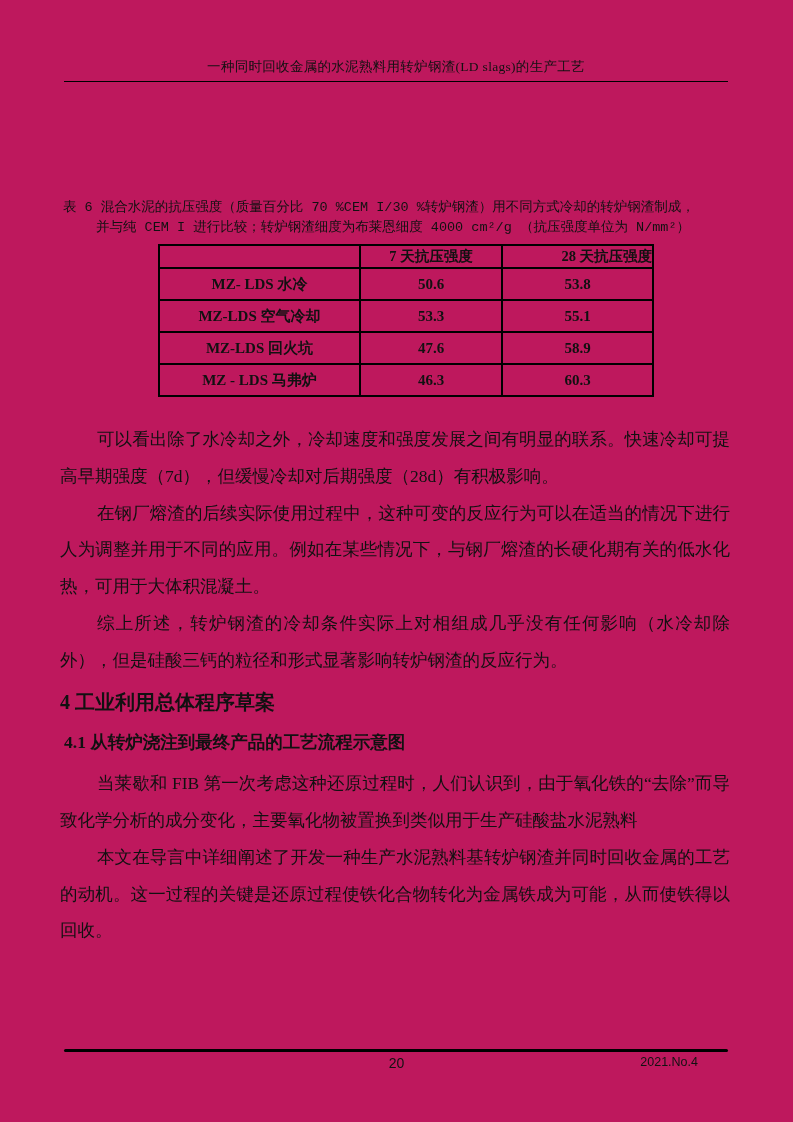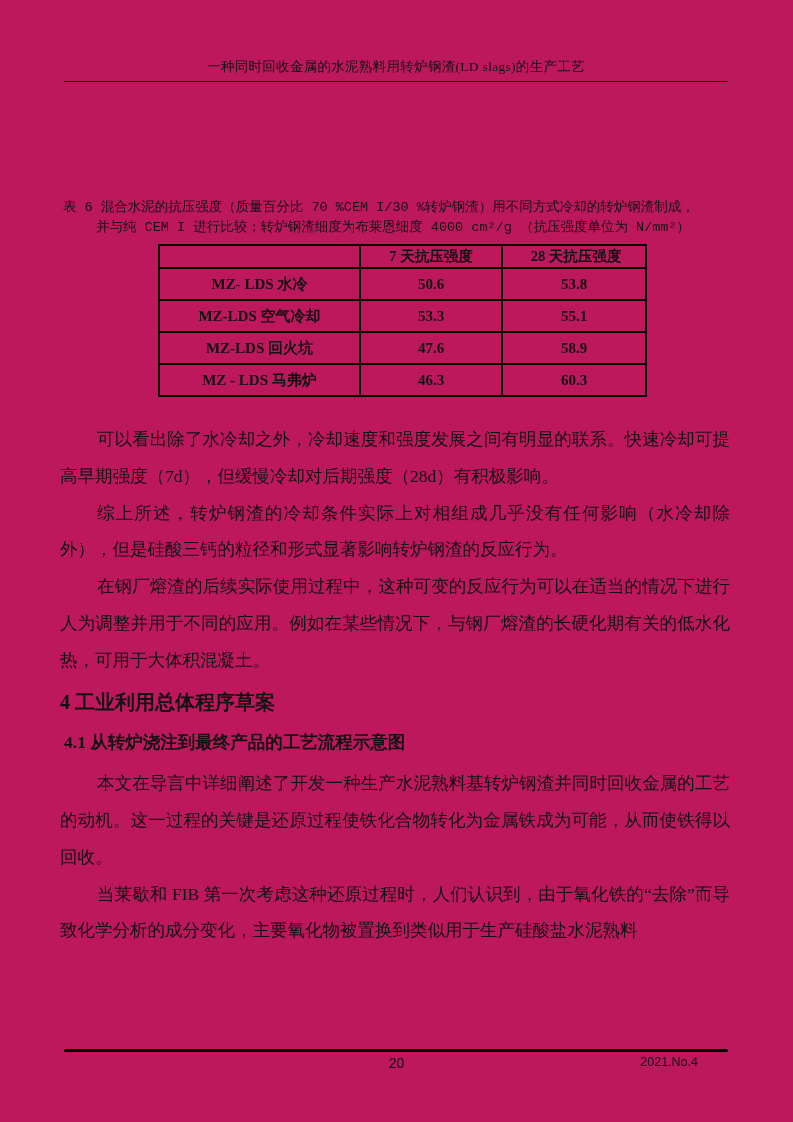--- a/index.html
+++ b/index.html
@@ -47,21 +47,21 @@
     border:2px solid #000;
     font-size:15px; font-weight:bold;
     text-align:center; vertical-align:middle;
     padding:0; white-space:pre-wrap;
   }
   table.t6 .col-label { width:199px; }
   table.t6 .col-d7    { width:140px; }
   table.t6 .col-d28   { width:138px; }
   table.t6 tr.head td { height:21px; font-size:14.5px; }
   table.t6 tr.data td { height:30px; }
-  table.t6 td.hl { text-align:center; padding-left:4px; }
+  table.t6 td.hl { text-align:right; padding-left:11px; }
 
   
   .flow {
     position:absolute; top:421px; left:60px; width:670px;
     font-size:17.5px; line-height:36.8px;
     text-align:justify; text-justify:inter-character;
   }
   .flow p { margin:0; text-indent:37px; }
   .flow h1 {
     margin:5px 0 0 0; font-size:20px; font-weight:bold;
@@ -128,25 +128,25 @@
     <tr class="data">
       <td>MZ - LDS 马弗炉</td>
       <td>46.3</td>
       <td>60.3</td>
     </tr>
   </tbody>
     </table>
 
   <div class="flow">
     <p>可以看出除了水冷却之外，冷却速度和强度发展之间有明显的联系。快速冷却可提高早期强度（7d），但缓慢冷却对后期强度（28d）有积极影响。</p>
+    <p>在钢厂熔渣的后续实际使用过程中，这种可变的反应行为可以在适当的情况下进行人为调整并用于不同的应用。例如在某些情况下，与钢厂熔渣的长硬化期有关的低水化热，可用于大体积混凝土。</p>
     <p>综上所述，转炉钢渣的冷却条件实际上对相组成几乎没有任何影响（水冷却除外），但是硅酸三钙的粒径和形式显著影响转炉钢渣的反应行为。</p>
-    <p>在钢厂熔渣的后续实际使用过程中，这种可变的反应行为可以在适当的情况下进行人为调整并用于不同的应用。例如在某些情况下，与钢厂熔渣的长硬化期有关的低水化热，可用于大体积混凝土。</p>
     <h1>4 工业利用总体程序草案</h1>
     <h2>4.1 从转炉浇注到最终产品的工艺流程示意图</h2>
+    <p>当莱歇和 FIB 第一次考虑这种还原过程时，人们认识到，由于氧化铁的“去除”而导致化学分析的成分变化，主要氧化物被置换到类似用于生产硅酸盐水泥熟料</p>
     <p>本文在导言中详细阐述了开发一种生产水泥熟料基转炉钢渣并同时回收金属的工艺的动机。这一过程的关键是还原过程使铁化合物转化为金属铁成为可能，从而使铁得以回收。</p>
-    <p>当莱歇和 FIB 第一次考虑这种还原过程时，人们认识到，由于氧化铁的“去除”而导致化学分析的成分变化，主要氧化物被置换到类似用于生产硅酸盐水泥熟料</p>
   </div>
 
   <div class="footer-line"></div>
   <div class="footer-page">20</div>
   <div class="footer-issue">2021.No.4</div>
 
 </div>
 
 </body></html>

